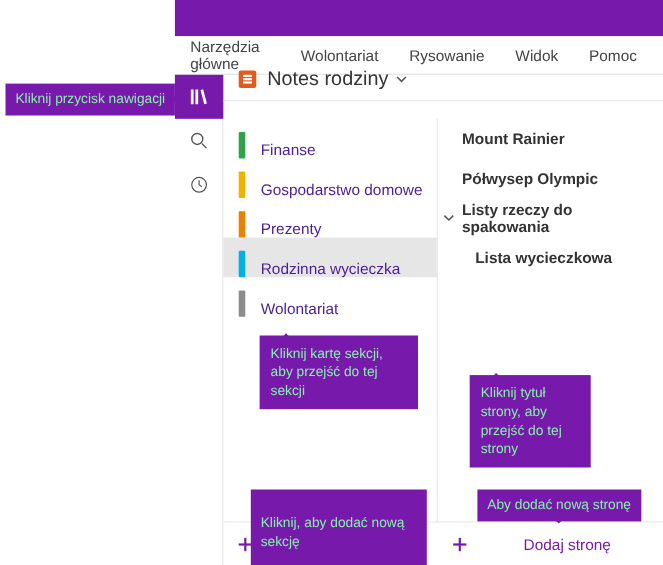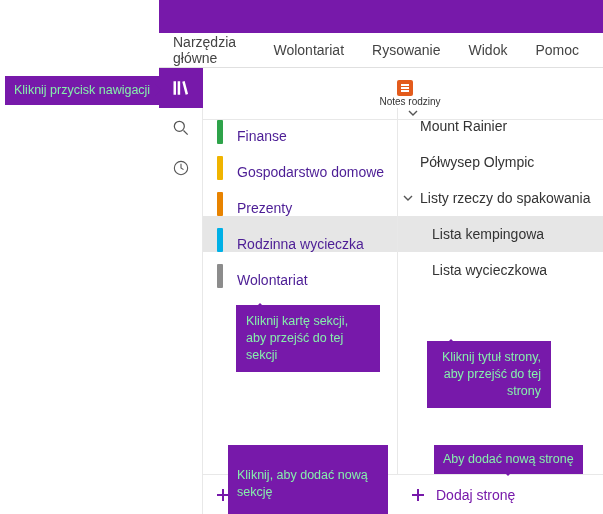--- a/index.html
+++ b/index.html
@@ -9,40 +9,40 @@
 
   .ribbon { position: absolute; left: 159px; top: 33px; right: 0; height: 35px; display: flex; align-items: center; font-size: 14px; color: #444; padding-left: 14px; background: #fff; border-bottom: 1px solid #e0e0e0; }
   .ribbon .tab { margin-right: 28px; cursor: pointer; }
   .ribbon .tab:last-child { margin-right: 0; margin-left: auto; padding-right: 24px; }
 
   .left-rail { position: absolute; left: 159px; top: 68px; width: 44px; bottom: 0; background: #fff; border-right: 1px solid #e8e8e8; display: flex; flex-direction: column; align-items: center; }
   .rail-btn { width: 44px; height: 40px; display: flex; align-items: center; justify-content: center; cursor: pointer; }
   .rail-btn.active { background: #7719aa; }
   .rail-btn svg { width: 20px; height: 20px; }
 
-  .notebook-header { position: absolute; left: 203px; top: 80px; right: 0; height: 40px; display: flex; align-items: center; padding-left: 14px; font-size: 10px; color: #333; border-bottom: 1px solid #e8e8e8; flex-direction: column; }
+  .notebook-header { position: absolute; left: 203px; top: 52px; right: 0; height: 40px; display: flex; align-items: center; padding-left: 14px; font-size: 18px; color: #333; border-bottom: 1px solid #e8e8e8; }
   .nb-icon { width: 16px; height: 16px; background: #e35b1c; border-radius: 2px; margin-right: 10px; display: inline-flex; align-items: center; justify-content: center; }
   .nb-icon::after { content: ''; width: 8px; height: 2px; background: #fff; box-shadow: 0 3px 0 #fff, 0 -3px 0 #fff; }
   .chev { margin-left: 6px; }
 
   .sections { position: absolute; left: 203px; top: 108px; width: 195px; bottom: 40px; border-right: 1px solid #e8e8e8; }
   .section-item { height: 36px; display: flex; align-items: flex-end; padding-left: 14px; font-size: 14px; color: #4c1d95; cursor: pointer; }
   .section-item .stripe { width: 6px; height: 24px; border-radius: 1px; margin-right: 14px; }
   .section-item.selected { background: #e6e6e6; }
 
   .pages { position: absolute; left: 398px; top: 108px; right: 0; bottom: 40px; }
-  .page-item { height: 36px; display: flex; align-items: center; padding-left: 22px; font-size: 14px; color: #333; cursor: pointer; position: relative; }
+  .page-item { height: 36px; display: flex; align-items: center; padding-left: 22px; font-size: 14px; color: #333; cursor: pointer; position: relative; font-weight: bold; }
   .page-item.parent { }
   .page-item.parent .exp { position: absolute; left: 4px; }
   .page-item.child { padding-left: 34px; }
   .page-item.selected { background: #e6e6e6; }
 
   .add-row { position: absolute; bottom: 0; height: 40px; display: flex; align-items: center; font-size: 14px; color: #7719aa; cursor: pointer; border-top: 1px solid #e8e8e8; }
   .add-section { left: 203px; width: 195px; padding-left: 12px; }
-  .add-page { left: 398px; right: 0; padding-left: 12px; }
+  .add-page { left: 398px; right: 0; padding-left: 12px; gap: 40px; }
   .plus { width: 16px; height: 16px; margin-right: 10px; position: relative; }
   .plus::before, .plus::after { content:''; position:absolute; background:#7719aa; }
   .plus::before { left: 7px; top: 2px; width: 2px; height: 12px; }
   .plus::after { top: 7px; left: 2px; height: 2px; width: 12px; }
 
   .callout { position: absolute; background: #7719aa; color: #86efac; font-size: 12.5px; line-height: 1.35; padding: 8px 10px; max-width: 160px; z-index: 10; }
   .callout.arrow-right::after { content:''; position:absolute; right:-8px; top:50%; margin-top:-6px; border:6px solid transparent; border-left-color:#7719aa; }
   .callout.arrow-top::after { content:''; position:absolute; top:-8px; left:18px; border:6px solid transparent; border-bottom-color:#7719aa; }
   .callout.arrow-bottom::after { content:''; position:absolute; bottom:-8px; left:50%; margin-left:-6px; border:6px solid transparent; border-top-color:#7719aa; }
 
@@ -117,44 +117,41 @@
   </div>
   <div class="page-item">
     <span>Półwysep Olympic</span>
   </div>
   <div class="page-item parent">
     <svg class="exp" width="12" height="12" viewBox="0 0 12 12">
         <path d="M2 4l4 4 4-4" fill="none" stroke="#555" stroke-width="1.4"></path>
       </svg>
     <span>Listy rzeczy do spakowania</span>
   </div>
-  <div class="page-item child selected">
-    <span>Lista kempingowa</span>
-  </div>
   <div class="page-item child">
     <span>Lista wycieczkowa</span>
   </div>
 </div>
 
 <div class="add-row add-section">
   <span class="plus"></span>
   <span>Dodaj sekcję</span>
 </div>
 <div class="add-row add-page">
   <span class="plus"></span>
   <span>Dodaj stronę</span>
 </div>
 
 <div class="callout arrow-right" style="left:5px; top:76px; padding:6px 9px;">
   <span>Kliknij przycisk nawigacji</span>
 </div>
 <div class="callout arrow-top" style="left:236px; top:305px; width:144px;">
   <span>Kliknij kartę sekcji, aby przejść do tej sekcji</span>
 </div>
-<div class="callout arrow-top" style="left:427px; top:341px; width:124px;text-align:right;">
+<div class="callout arrow-top" style="left:427px; top:341px; width:110px;">
   <span>Kliknij tytuł strony, aby przejść do tej strony</span>
 </div>
 <div class="callout arrow-bottom" style="left:228px; top:445px; padding:22px 9px;">
   <span>Kliknij, aby dodać nową sekcję</span>
 </div>
 <div class="callout arrow-bottom" style="left:434px; top:445px; padding:6px 9px;">
   <span>Aby dodać nową stronę</span>
 </div>
 
 </body></html>

